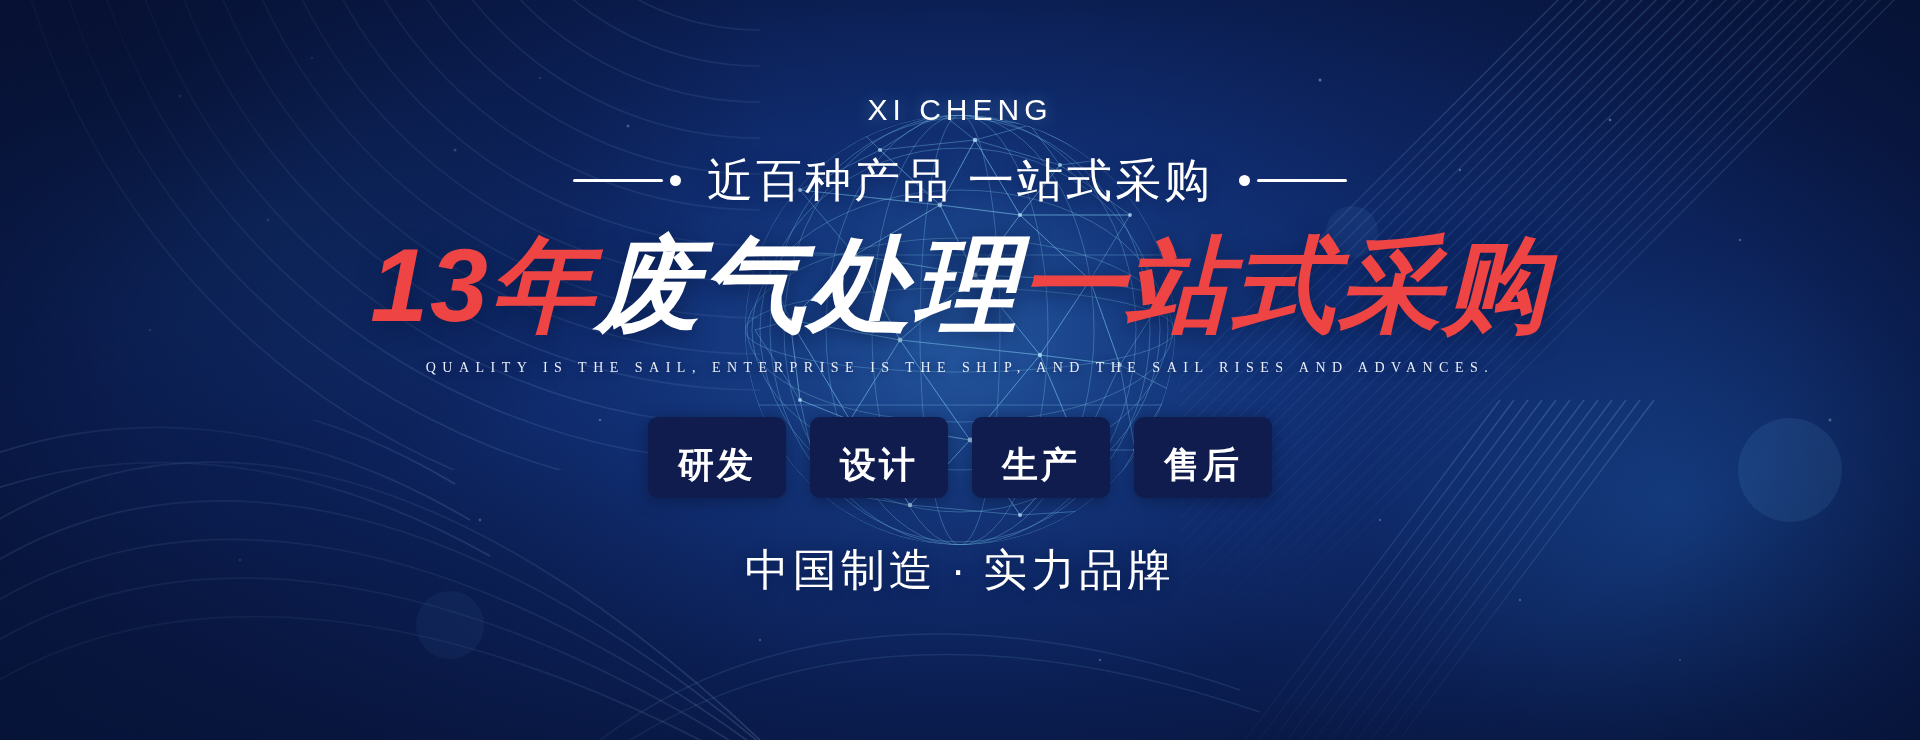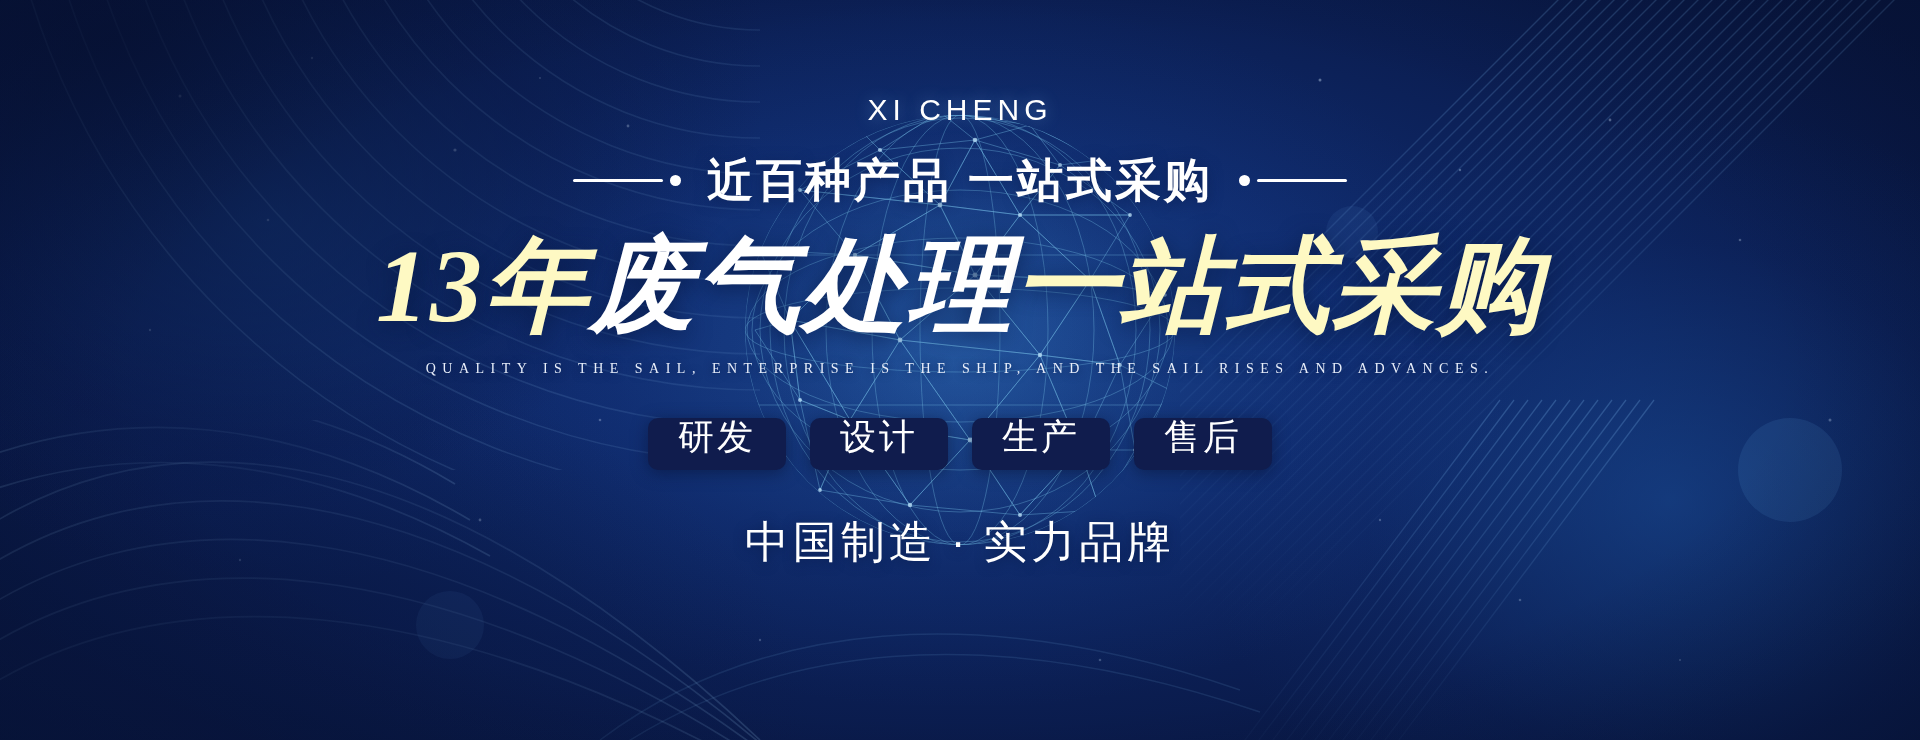--- a/index.html
+++ b/index.html
@@ -111,38 +111,38 @@
   .deco .dot {
     display: block;
     width: 11px;
     height: 11px;
     border-radius: 50%;
     background: #ffffff;
   }
   .subhead-text {
     color: #ffffff;
     font-size: 46px;
-    font-weight: 700;
+    font-weight: 400;
     letter-spacing: 3px;
     line-height: 1;
     white-space: nowrap;
     text-shadow: 0 2px 14px rgba(10,30,80,0.75);
   }
 
   .headline {
     margin-top: 26px;
     font-size: 104px;
     font-weight: 700;
     letter-spacing: 2px;
     line-height: 1.08;
     white-space: nowrap;
     font-style: italic;
     text-shadow: 0 4px 22px rgba(8,26,72,0.8);
   }
-  .headline .hl-white { color: #fef9c3; font-family: Liberation Serif, serif; }
+  .headline .hl-white { color: #ef4444; }
   .headline .hl-blue  { color: #ffffff; }
 
   .tagline {
     margin-top: 20px;
     color: #e8eefa;
     font-family: "Liberation Serif", serif;
     font-size: 14px;
     letter-spacing: 6.5px;
     line-height: 1;
     white-space: nowrap;
@@ -151,23 +151,23 @@
 
   .pills {
     margin-top: 42px;
     display: flex;
     gap: 24px;
   }
   .pill {
     background: #101c4d;
     color: #ffffff;
     font-size: 36px;
-    font-weight: 400;
+    font-weight: 700;
     letter-spacing: 3px;
-    padding: 1px 30px 15px 30px;
+    padding: 30px 30px 15px 30px;
     border-radius: 10px;
     line-height: 1;
     box-shadow: 0 3px 16px rgba(5,15,48,0.5);
   }
 
   .footline {
     margin-top: 50px;
     color: #ffffff;
     font-size: 44px;
     font-weight: 500;

